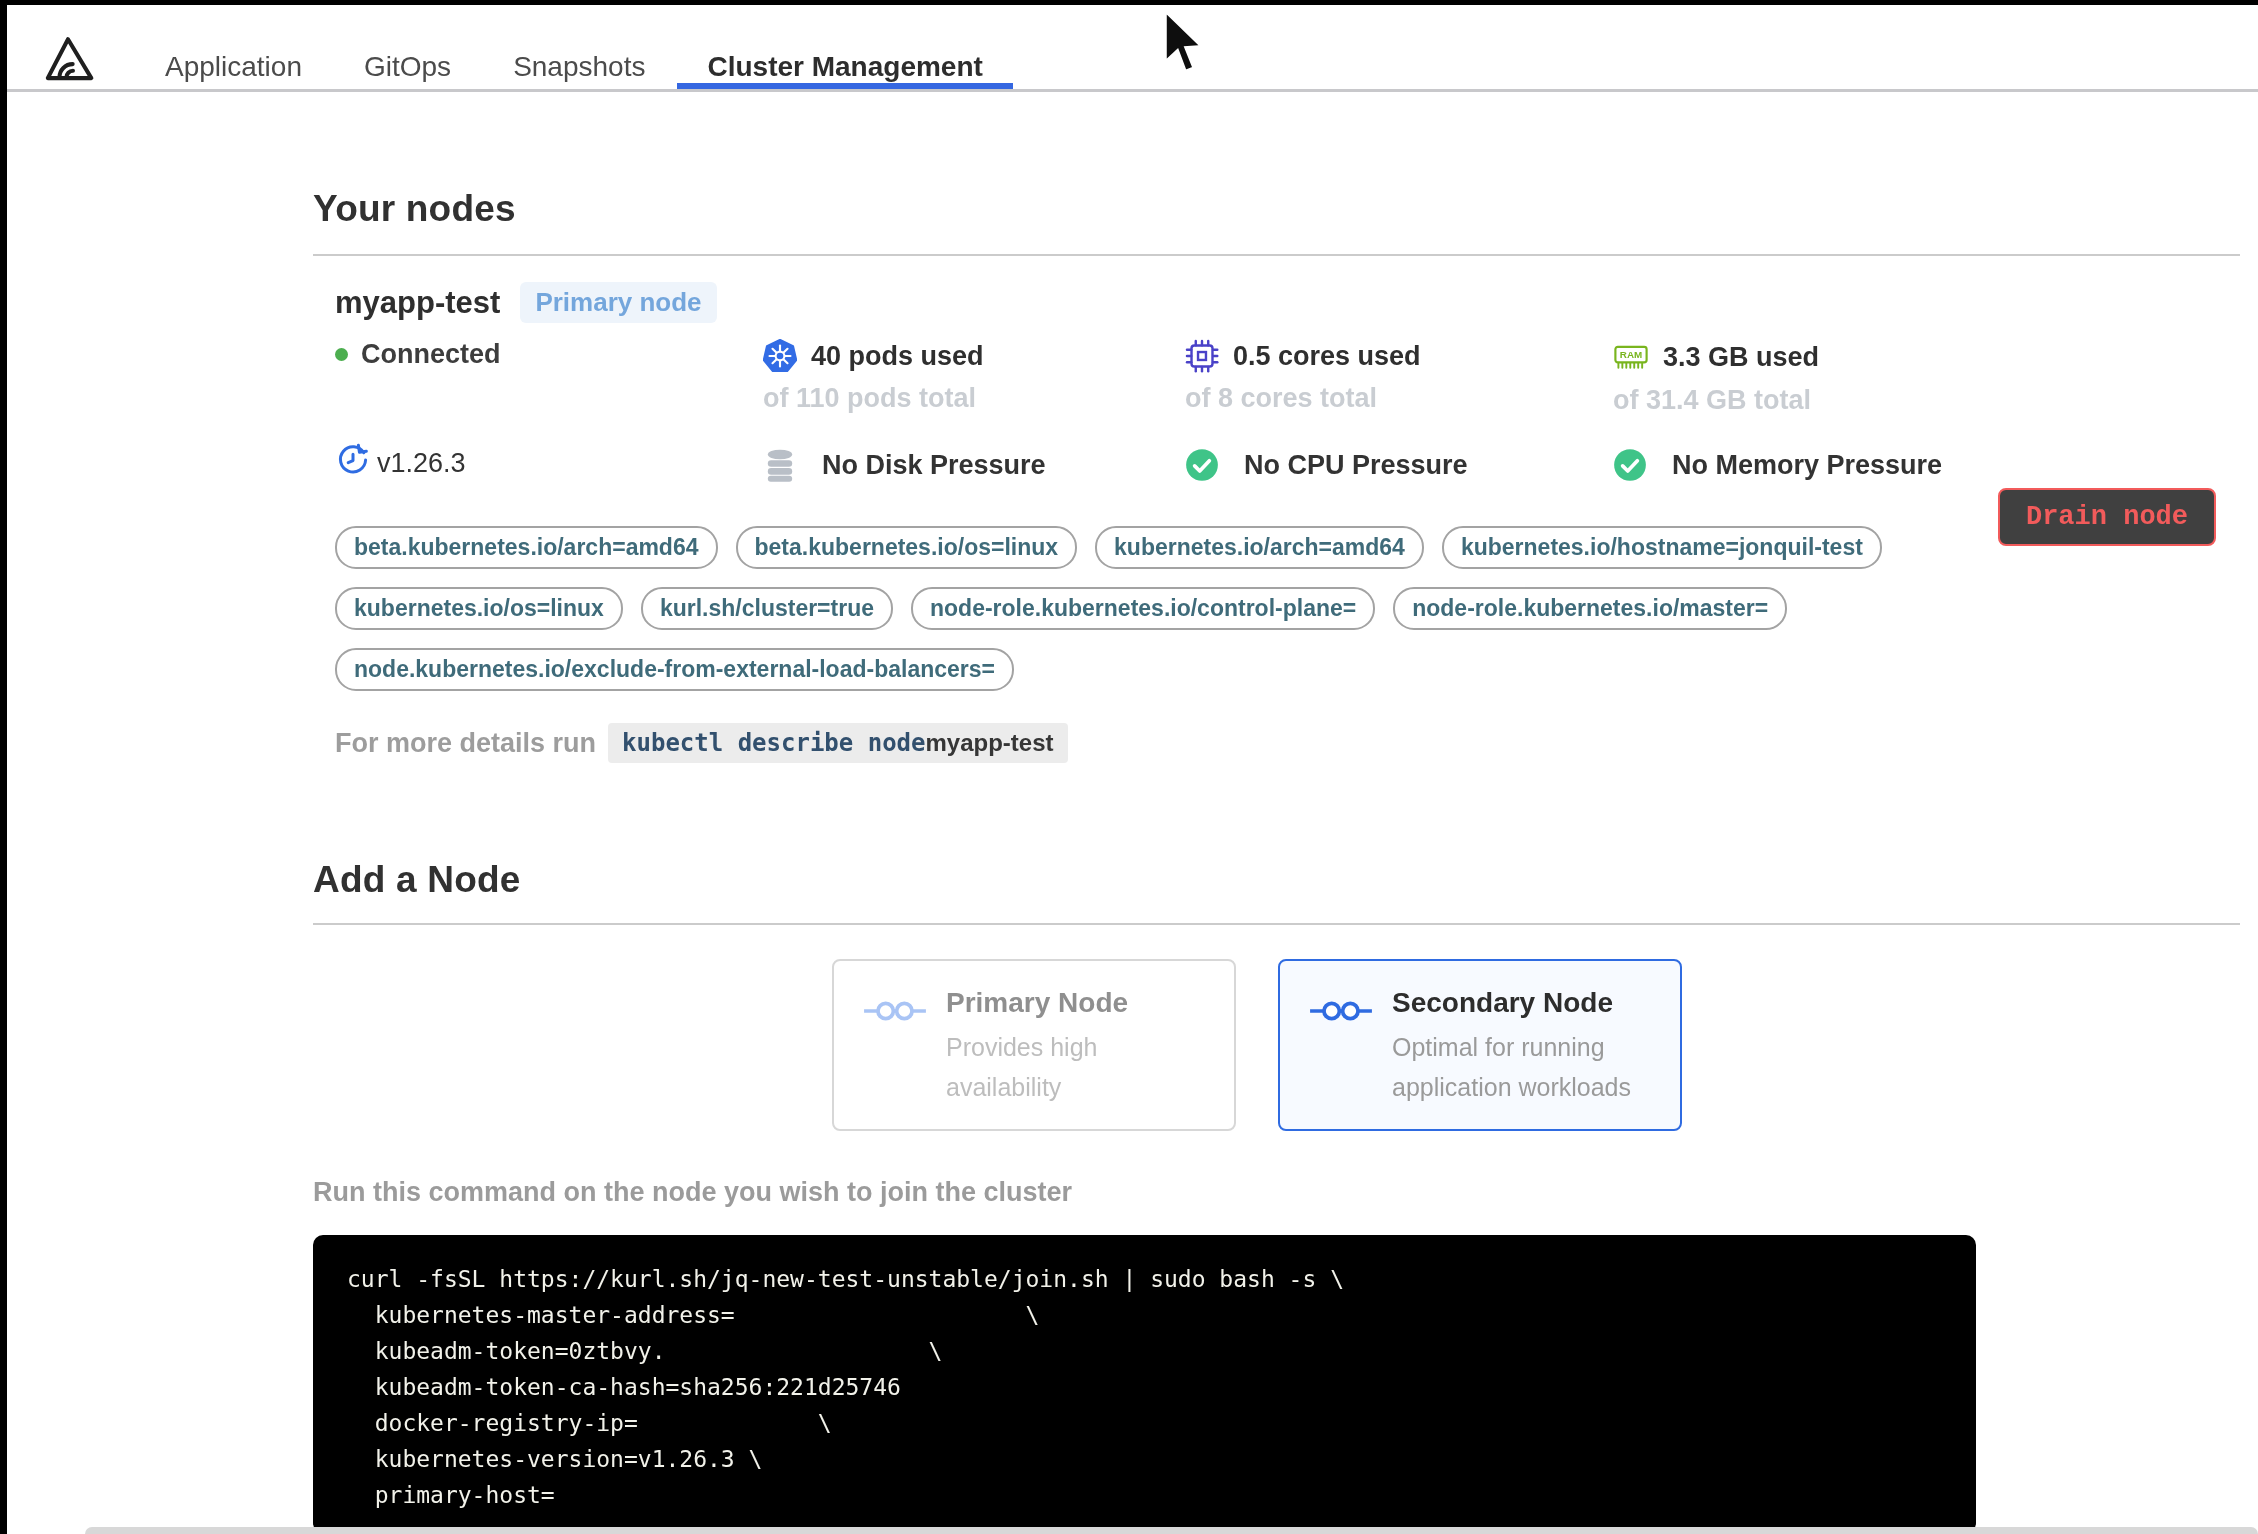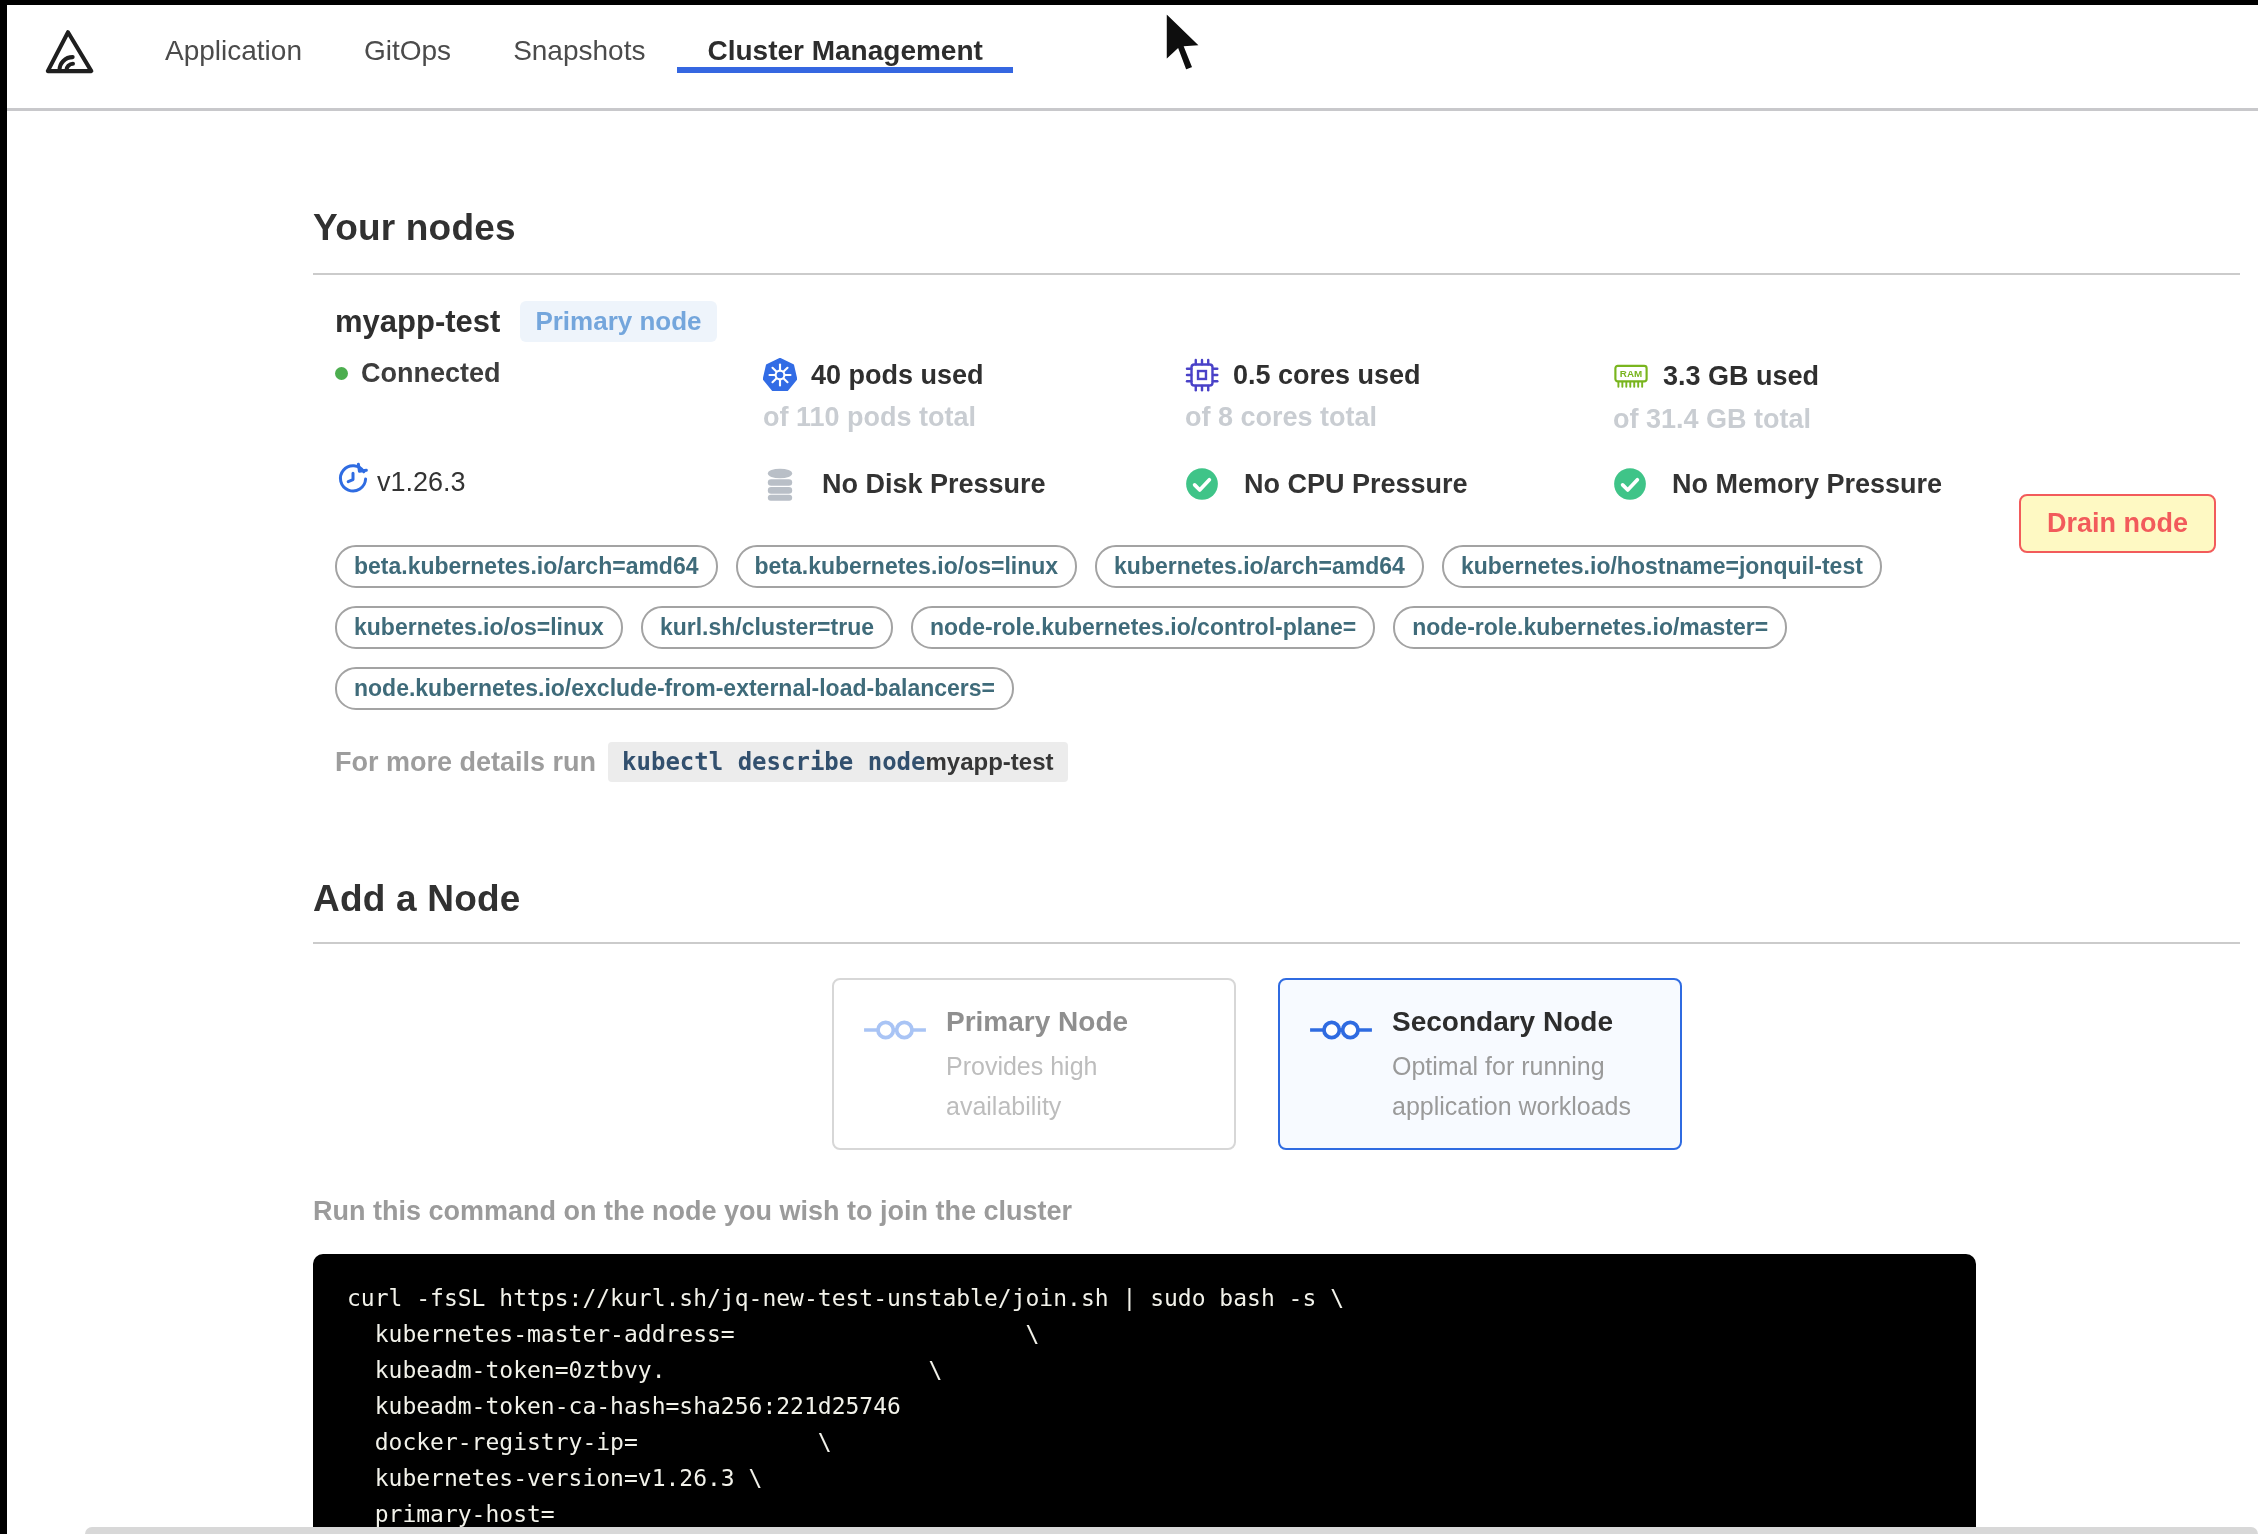--- a/index.html
+++ b/index.html
@@ -5,22 +5,22 @@
   * { margin:0; padding:0; box-sizing:border-box; }
   html,body { width:2258px; height:1534px; background:#fff; overflow:hidden;
               font-family:"Liberation Sans", sans-serif; color:#323232; position:relative; }
   
   .edge-top  { position:absolute; top:0; left:0; width:100%; height:5px; background:#000; z-index:50; }
   .edge-left { position:absolute; top:0; left:0; width:7px; height:100%; background:#000; z-index:50; }
   .edge-bottom-bar { position:absolute; bottom:0; left:85px; right:0; height:7px; background:#d8d8d8;
                      border-radius:8px 8px 0 0; z-index:40; }
 
   
-  .topnav { position:relative; height:111px; background:#fff; border-bottom:3px solid #c8c8cb;
-            display:flex; align-items:center; }
+  .topnav { position:relative; height:92px; background:#fff; border-bottom:3px solid #c8c8cb;
+            display:flex; align-items:flex-end; }
   .brand { width:135px; display:flex; align-items:center; justify-content:center; }
   .tabs { display:flex; align-items:stretch; }
   .tab { display:flex; align-items:center; padding:0 30px; margin-right:2px;
          font-size:28px; font-weight:500; color:#4b4b4b; cursor:pointer;
          border-bottom:6px solid transparent; }
   .tab.active { color:#2d2d2d; font-weight:700; border-bottom-color:#3567e1; }
 
   .cursor { position:absolute; left:1160px; top:8px; width:46px; height:68px; z-index:60; }
 
   
@@ -54,24 +54,24 @@
          font-size:23px; font-weight:600; white-space:nowrap; }
 
   .details-line { margin-top:32px; display:flex; align-items:center; gap:12px;
                   font-size:27px; color:#9d9d9d;font-weight:bold; }
   .code-chip { background:#ececec; border-radius:4px; padding:6px 14px; display:inline-flex;
                align-items:baseline; }
   .code-chip .mono { font-family:"DejaVu Sans Mono","Liberation Mono",monospace;
                      font-size:24px; color:#32506e; }
   .code-chip .node { font-size:24px; color:#363636; }
 
-  .drain-btn { position:absolute; top:219px; right:24px; background:#fef9c3;
+  .drain-btn { position:absolute; top:232px; right:24px; background:#404040;
                border:2px solid #f25b5b; color:#f25b5b; font-weight:700; font-size:27px;
                border-radius:8px; padding:12px 26px; cursor:pointer;
-               font-family:Liberation Sans, sans-serif; }
+               font-family:Liberation Mono, monospace; }
 
   .addnode-title { margin-top:96px; }
   .addnode-divider { margin-top:22px; }
 
   .cards-row { margin-top:34px; padding-left:519px; display:flex; gap:42px; }
   .node-card { width:404px; height:172px; border:2px solid #d7d7d7; border-radius:8px;
                display:flex; align-items:flex-start; padding:26px 20px 0 28px; gap:18px;
                background:#fff; cursor:pointer; }
   .node-card .card-icon { width:66px; height:28px; margin-top:10px; flex:0 0 auto; }
   .card-title { font-size:28px; font-weight:700; color:#8f8f8f; }

